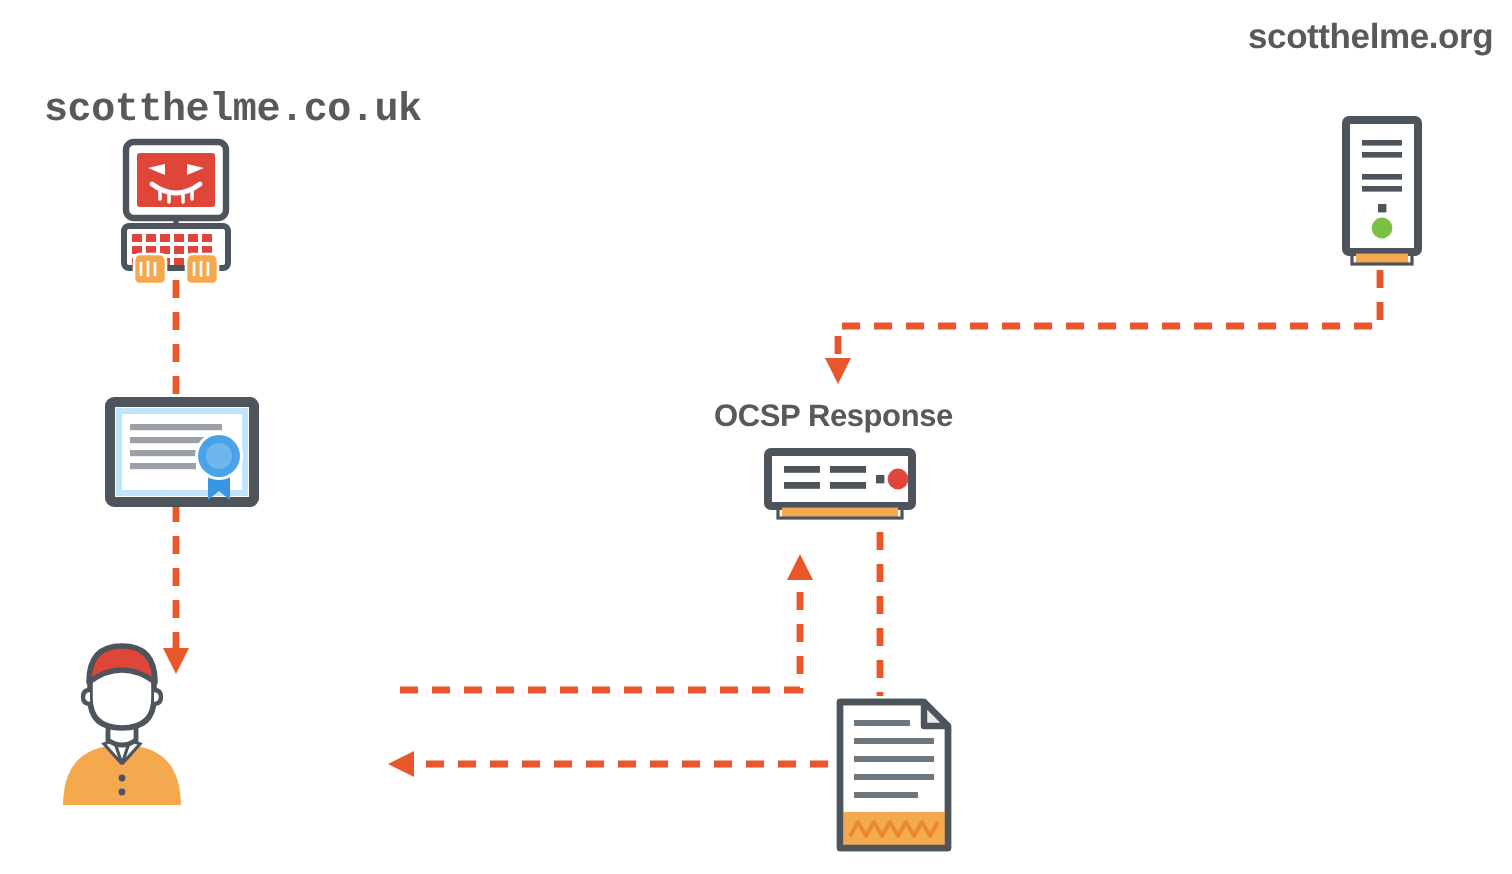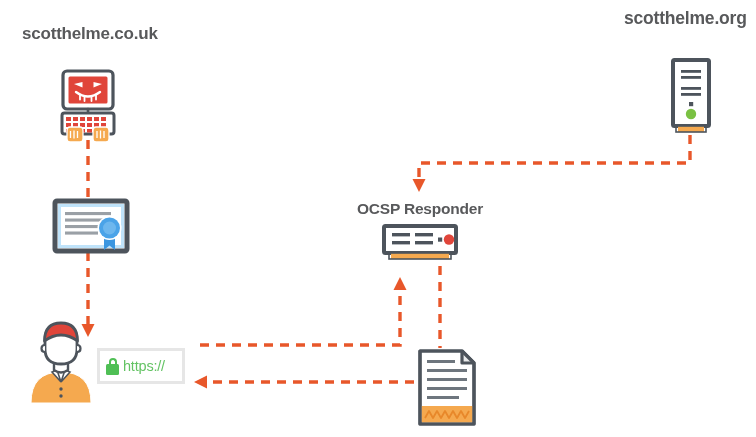--- a/index.html
+++ b/index.html
@@ -18,21 +18,21 @@
     overflow: hidden;
   }
   .label {
     position: absolute;
     font-weight: bold;
     color: #58595b;
     letter-spacing: -0.2px;
     white-space: nowrap;
     font-family: "Liberation Sans", sans-serif;
   }
-  #lbl-scotthelme { left: 22px; top: 24px; font-size: 17px; }
+  #lbl-scotthelme { left: 22px; top: 44px; font-size: 20px; font-family: Liberation Mono, monospace; }
   #lbl-letsencrypt { left: 624px; top: 8px; font-size: 17.5px; }
   #lbl-ocsp-responder { left: 357px; top: 200px; font-size: 15.5px; }
   #lbl-ocsp-response { left: 489px; top: 372px; font-size: 15.5px; }
 
   
   #art { position: absolute; left: 0; top: 0; }
 
   
   #urlbar {
     position: absolute;
@@ -76,21 +76,21 @@
 </style>
 </head>
 <body>
 
 <div id="canvas">
 
   <div class="label" id="lbl-scotthelme">scotthelme.co.uk</div>
 
   <div class="label" id="lbl-letsencrypt">scotthelme.org</div>
 
-  <div class="label" id="lbl-ocsp-responder">OCSP Responder</div>
+  <div class="label" id="lbl-ocsp-responder">OCSP Response</div>
 
 
   <svg id="art" width="756" height="437" viewBox="0 0 756 437">
 
     <g fill="none" stroke="#e8572a" stroke-width="3.4" stroke-dasharray="9,7">
 
       <path d="M690,135 L690,163 L419,163 L419,182"></path>
 
       <path d="M88,140 L88,327"></path>
 
@@ -225,21 +225,14 @@
         <rect x="427" y="378" width="40" height="3"></rect>
         <rect x="427" y="387" width="40" height="3"></rect>
         <rect x="427" y="396" width="32" height="3"></rect>
       </g>
       <rect x="421.5" y="406" width="51" height="16.5" fill="#f5a94f"></rect>
       <path d="M425,418 l4,-7 4,7 4,-7 4,7 4,-7 4,7 4,-7 4,7 4,-7 4,7 4,-7" fill="none" stroke="#e8882a" stroke-width="1.8" stroke-linejoin="round"></path>
       <path d="M420,351 L462,351 L474,363 L474,424 L420,424 Z" fill="none" stroke="#4d545c" stroke-width="3.2" stroke-linejoin="round"></path>
     </g>
   </svg>
 
-  <div id="urlbar">
-    <span class="lock">
-      <span class="shackle"></span>
-      <span class="body"></span>
-    </span>
-    <span class="https">https://</span>
-  </div>
 
 </div>
 
 </body></html>

